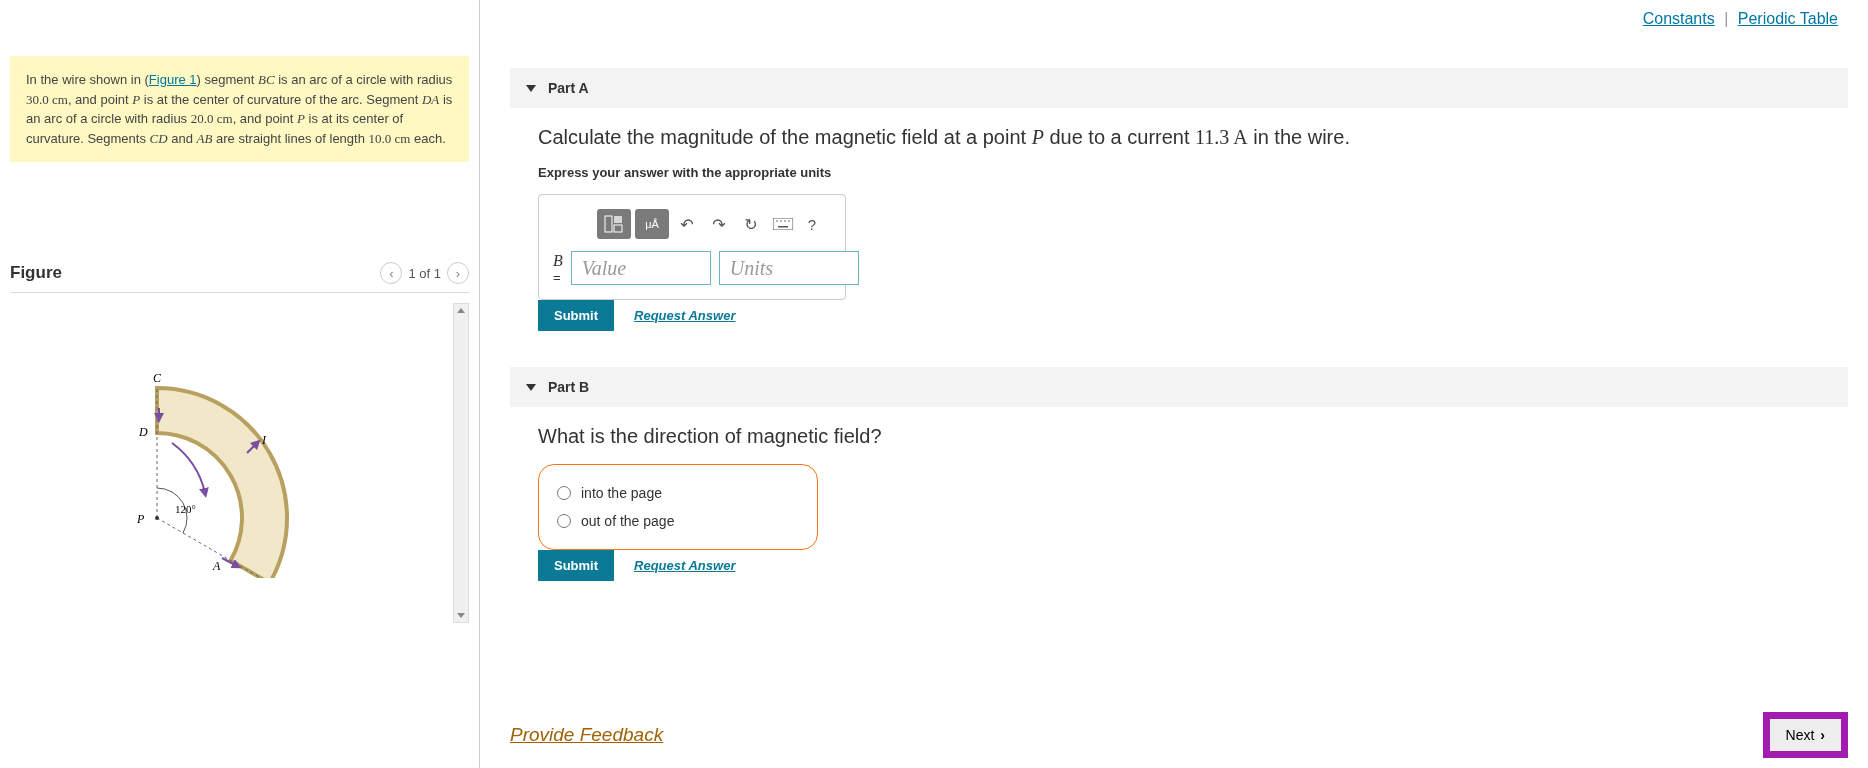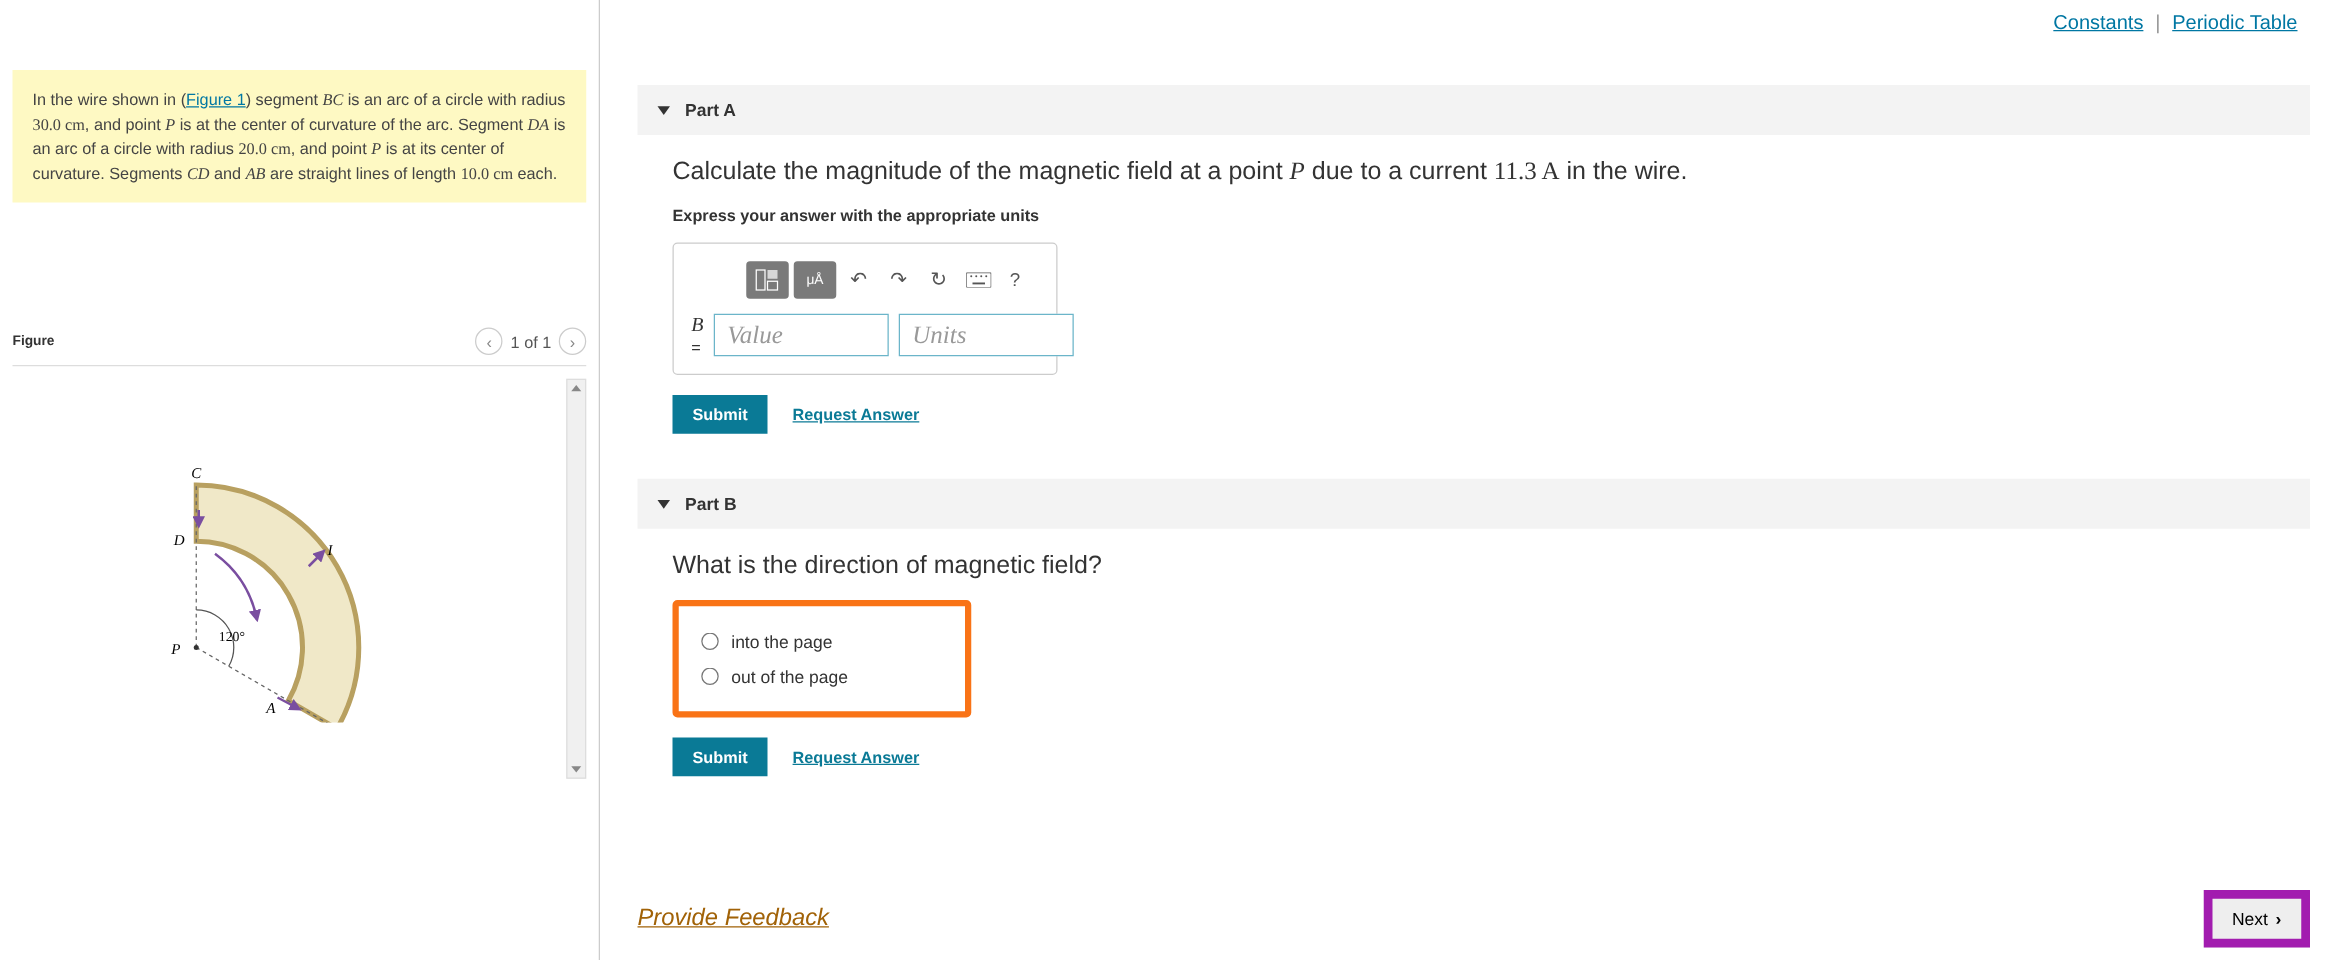--- a/index.html
+++ b/index.html
@@ -11,21 +11,21 @@
 .top-links { text-align: right; padding: 10px 10px 0 0; font-size: 16px; }
 .top-links a { color: #0077a3; text-decoration: underline; }
 .top-links span { color: #999; margin: 0 5px; }
 
 .problem-box { background: #fef9c3; padding: 14px 16px; margin: 56px 10px 0 10px; line-height: 1.5; color: #444; font-size: 13px; }
 .problem-box .fig-link { color: #0077a3; text-decoration: underline; }
 .mathvar { font-family: 'Times New Roman', serif; font-style: italic; }
 .mathunit { font-family: 'Times New Roman', serif; }
 
 .figure-header { display: flex; align-items: center; justify-content: space-between; margin: 100px 10px 0 10px; padding-bottom: 8px; }
-.figure-header h3 { font-size: 11px; font-weight: bold; color: #333; }
+.figure-header h3 { font-size: 17px; font-weight: bold; color: #333; }
 .fig-nav { display: flex; align-items: center; gap: 6px; color: #555; font-size: 13px; }
 .nav-btn { width: 22px; height: 22px; border: 1px solid #ccc; border-radius: 50%; background: #fff; display: flex; align-items: center; justify-content: center; cursor: pointer; color: #888; font-size: 13px; }
 
 .figure-hr { border: none; border-top: 1px solid #ddd; margin: 0 10px; }
 
 .figure-scroll { position: relative; margin: 10px 10px 0 10px; height: 320px; display: flex; }
 .figure-img { flex: 1; display: flex; align-items: center; justify-content: center; }
 .scrollbar { width: 16px; background: #f0f0f0; border: 1px solid #ddd; display: flex; flex-direction: column; justify-content: space-between; align-items: center; }
 .scroll-arrow { width: 0; height: 0; margin: 4px 0; }
 .scroll-up { border-left: 4px solid transparent; border-right: 4px solid transparent; border-bottom: 5px solid #888; }
@@ -46,25 +46,25 @@
 .tb-icon { width: 28px; height: 28px; color: #555; font-size: 16px; }
 .tb-help { width: 22px; height: 22px; color: #555; font-size: 15px; }
 
 .input-row { display: flex; align-items: center; gap: 8px; }
 .eq-label { font-family: 'Times New Roman', serif; font-style: italic; font-size: 16px; }
 .val-input, .unit-input { height: 34px; border: 1px solid #6bb5c9; padding: 0 10px; font-family: 'Times New Roman', serif; font-style: italic; font-size: 20px; color: #999; background: #fff; }
 .val-input { width: 140px; }
 .unit-input { width: 140px; }
 .val-input::placeholder, .unit-input::placeholder { color: #999; font-style: italic; }
 
-.submit-row { margin-top: 16px; display: flex; align-items: center; gap: 20px; }
+.submit-row { display: flex; align-items: center; gap: 20px; }
 .submit-btn { background: #0a7a96; color: #fff; border: none; padding: 8px 16px; font-size: 13px; font-weight: bold; cursor: pointer; }
-.req-link { color: #0a7a96; font-weight: bold; text-decoration: underline; font-size: 13px; cursor: pointer; }
-
-.radio-box { border: 5px solid #f97316; border-radius: 4px; padding: 14px 18px; width: 239px; }
+.req-link { color: #0a7a96; font-weight: bold; text-decoration: underline; font-size: 13px; cursor: pointer; font-style: italic; }
+
+.radio-box { border: 1px solid #f97316; border-radius: 16px; padding: 14px 18px; width: 280px; }
 .radio-row { display: flex; align-items: center; gap: 10px; padding: 6px 0; font-size: 14px; color: #333; }
 .radio-row input[type=radio] { width: 14px; height: 14px; }
 
 .bottom-bar { position: absolute; bottom: 0; left: 30px; right: 20px; display: flex; justify-content: space-between; align-items: center; padding: 10px 0; }
 .feedback-link { color: #a16207; text-decoration: underline; font-size: 19px; font-style: italic; }
 .next-btn { background: #eee; border: 7px solid #a21caf; padding: 8px 16px; font-size: 14px; cursor: pointer; display: flex; align-items: center; gap: 6px; }
 .chev { font-weight: bold; }
 </style>
 </head>
 <body>

